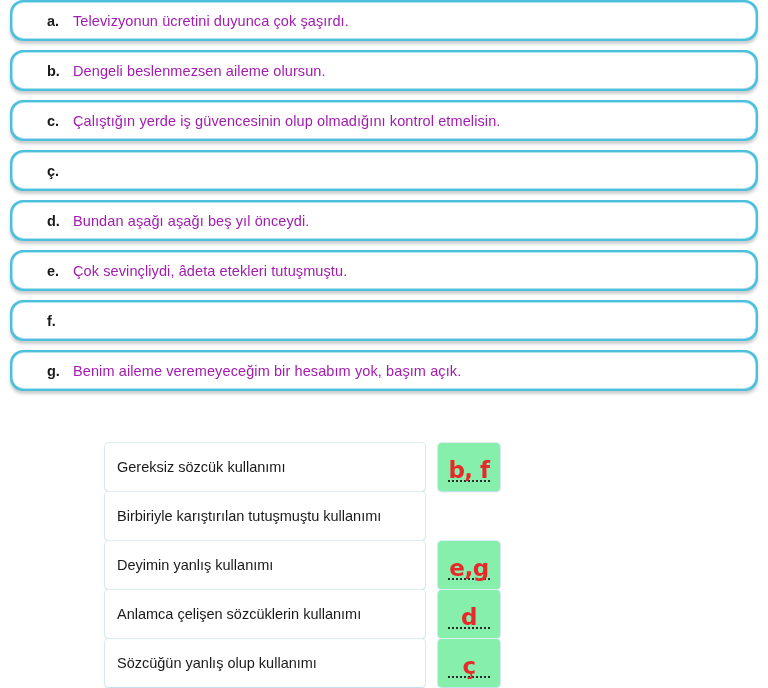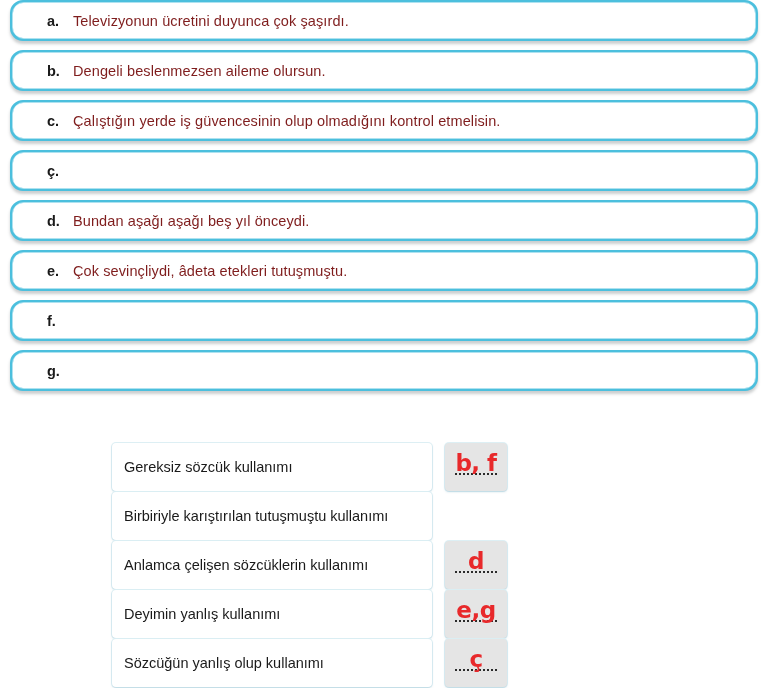--- a/index.html
+++ b/index.html
@@ -47,28 +47,28 @@
   }
   .sentence-label {
     font-weight: bold;
     font-size: 14.5px;
     color: #1a1a1a;
     width: 26px;
     flex: none;
   }
   .sentence-text {
     font-size: 14.5px;
-    color: #7f1d1d;
+    color: #a21caf;
     letter-spacing: 0.1px;
   }
 
   
   #match-table {
     position: absolute;
-    left: 112px;
+    left: 105px;
     top: 443px;
     width: 396px;
   }
   .match-row {
     display: flex;
     align-items: stretch;
     height: 48px;
     margin-bottom: 1px;
   }
   .match-term {
@@ -81,27 +81,27 @@
     display: flex;
     align-items: center;
     padding-left: 12px;
     font-size: 14.5px;
     color: #1a1a1a;
   }
   .match-answer {
     width: 62px;
     margin-left: 13px;
     box-sizing: border-box;
-    background: #e5e5e5;
+    background: #86efac;
     border-radius: 4px;
     box-shadow: 0 1px 2px rgba(150,190,205,0.50),
                 0 0 0 1px rgba(222,240,246,0.95);
     position: relative;
     display: flex;
-    align-items: flex-start;
+    align-items: center;
     justify-content: center;
   }
   .answer-stack {
     position: relative;
     width: 46px;
     height: 34px;
     display: flex;
     align-items: flex-end;
     justify-content: center;
   }
@@ -159,20 +159,21 @@
     <span class="sentence-label">e.</span>
     <span class="sentence-text">Çok sevinçliydi, âdeta etekleri tutuşmuştu.</span>
   </div>
 
   <div class="sentence-row">
     <span class="sentence-label">f.</span>
   </div>
 
   <div class="sentence-row">
     <span class="sentence-label">g.</span>
+    <span class="sentence-text">Benim aileme veremeyeceğim bir hesabım yok, başım açık.</span>
   </div>
 
 </div>
 
 <div id="match-table">
 
   <div class="match-row">
     <div class="match-term">Gereksiz sözcük kullanımı</div>
     <div class="match-answer">
       <span class="answer-stack">
@@ -180,40 +181,40 @@
         <span class="answer-text">b, f</span>
       </span>
     </div>
   </div>
 
   <div class="match-row">
     <div class="match-term">Birbiriyle karıştırılan tutuşmuştu kullanımı</div>
   </div>
 
   <div class="match-row">
+    <div class="match-term">Deyimin yanlış kullanımı</div>
+    <div class="match-answer">
+      <span class="answer-stack">
+        <span class="answer-dots"></span>
+        <span class="answer-text">e,g</span>
+      </span>
+    </div>
+  </div>
+
+  <div class="match-row">
     <div class="match-term">Anlamca çelişen sözcüklerin kullanımı</div>
     <div class="match-answer">
       <span class="answer-stack">
         <span class="answer-dots"></span>
         <span class="answer-text">d</span>
       </span>
     </div>
   </div>
 
   <div class="match-row">
-    <div class="match-term">Deyimin yanlış kullanımı</div>
-    <div class="match-answer">
-      <span class="answer-stack">
-        <span class="answer-dots"></span>
-        <span class="answer-text">e,g</span>
-      </span>
-    </div>
-  </div>
-
-  <div class="match-row">
     <div class="match-term">Sözcüğün yanlış olup kullanımı</div>
     <div class="match-answer">
       <span class="answer-stack">
         <span class="answer-dots"></span>
         <span class="answer-text">ç</span>
       </span>
     </div>
   </div>
 
 </div>

